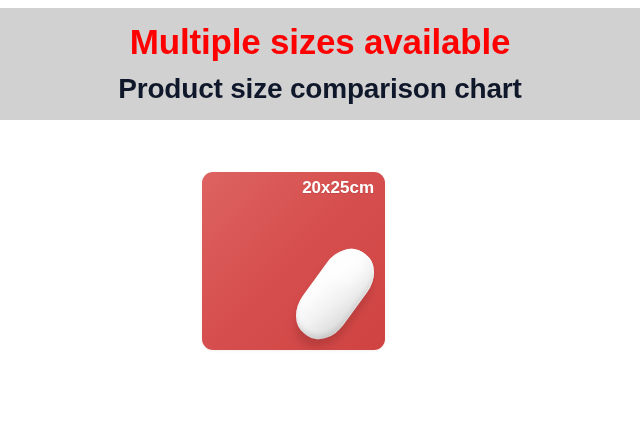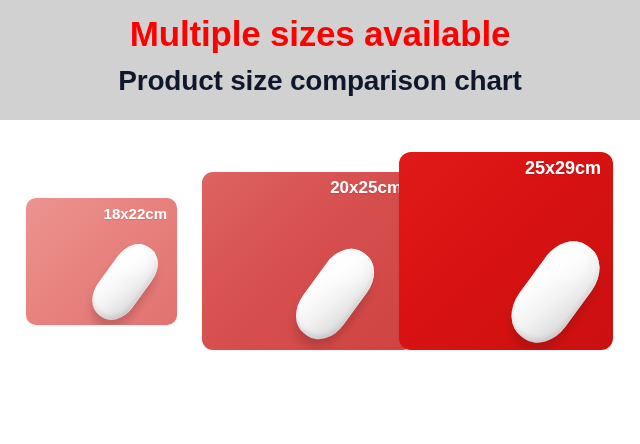--- a/index.html
+++ b/index.html
@@ -12,21 +12,21 @@
     background: #ffffff;
     font-family: "Liberation Sans", sans-serif;
     overflow: hidden;
     position: relative;
   }
 
   
   .banner {
     position: absolute;
     left: 0;
-    top: 0;
+    top: 8px;
     width: 640px;
     height: 120px;
     background: #d1d1d1;
     box-sizing: border-box;
   }
   .banner-title {
     position: absolute;
     left: 0;
     top: 14px;
     width: 640px;
@@ -77,21 +77,20 @@
     background: linear-gradient(135deg, #ec9490 0%, #e8837f 45%, #e1726f 100%);
     border-radius: 10px;
   }
   .pad-md {
     left: 202px;
     top: 52px;
     width: 183px;
     height: 178px;
     background: linear-gradient(135deg, #dd6361 0%, #d6504f 45%, #cf4342 100%);
     border-radius: 11px;
-    padding-left: 28px;
   }
   .pad-lg {
     left: 399px;
     top: 32px;
     width: 214px;
     height: 198px;
     background: linear-gradient(135deg, #e01a18 0%, #d81212 45%, #cc0f0f 100%);
     border-radius: 12px;
   }
 
@@ -177,43 +176,25 @@
 </head>
 <body>
 
 <div class="banner">
   <div class="banner-title">Multiple sizes available</div>
   <div class="banner-subtitle">Product size comparison chart</div>
 </div>
 
 <div class="product-area">
 
-  <div class="pad pad-sm">
-    <div class="pad-label">18x22cm</div>
-    <div class="mouse-wrap mouse-sm">
-      <div class="mouse-shadow"></div>
-      <div class="mouse-body">
-        <div class="mouse-gloss"></div>
-      </div>
-    </div>
-  </div>
 
   <div class="pad pad-md">
     <div class="pad-label">20x25cm</div>
     <div class="mouse-wrap mouse-md">
       <div class="mouse-shadow"></div>
       <div class="mouse-body">
         <div class="mouse-gloss"></div>
       </div>
     </div>
   </div>
 
-  <div class="pad pad-lg">
-    <div class="pad-label">25x29cm</div>
-    <div class="mouse-wrap mouse-lg">
-      <div class="mouse-shadow"></div>
-      <div class="mouse-body">
-        <div class="mouse-gloss"></div>
-      </div>
-    </div>
-  </div>
 
 </div>
 
 </body></html>

